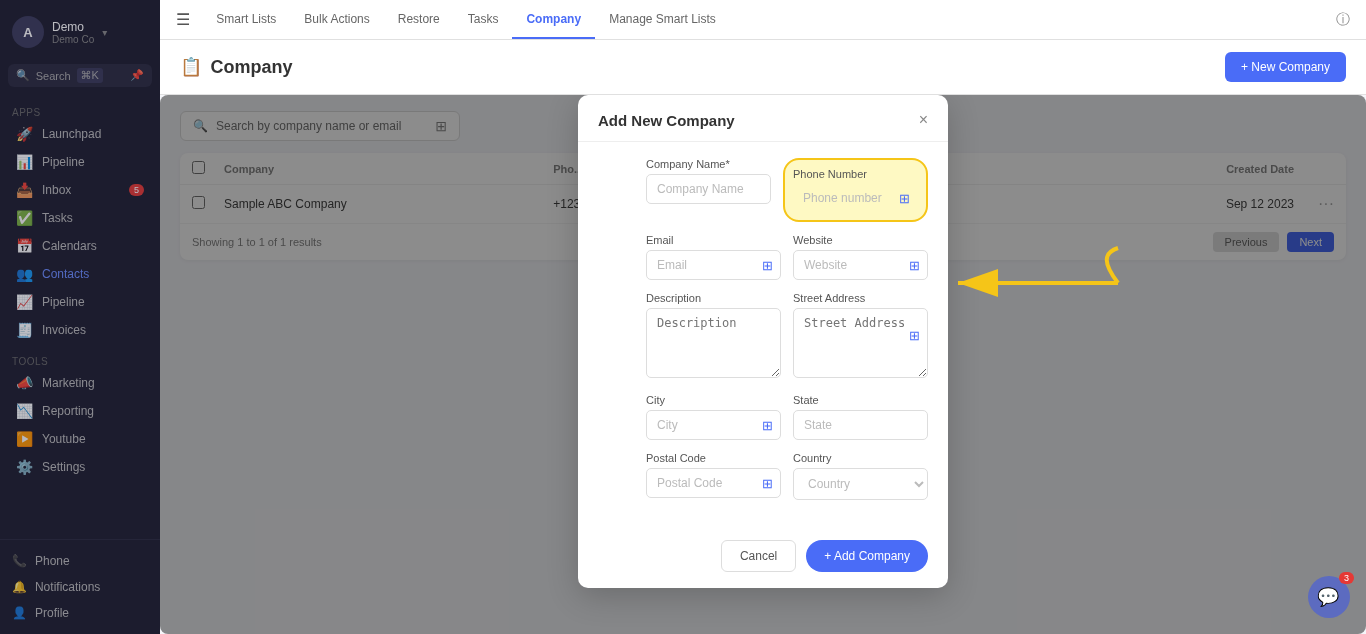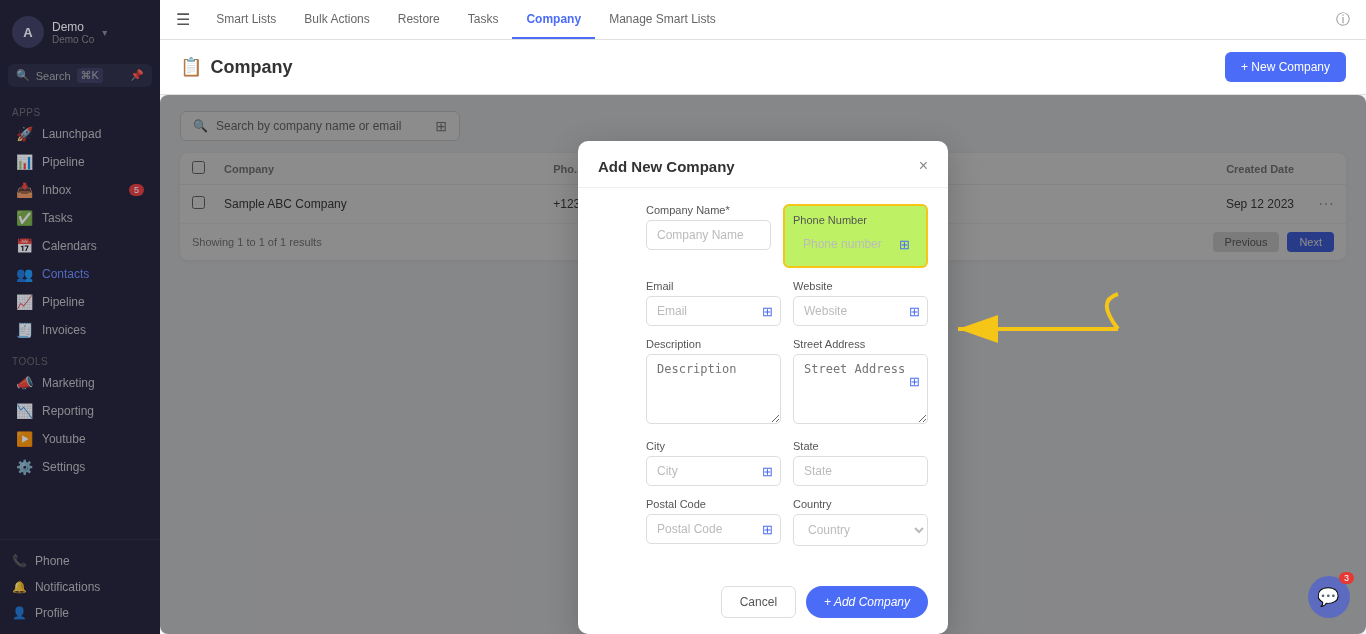--- a/index.html
+++ b/index.html
@@ -64,43 +64,43 @@
     .col-phone { flex: 1.5; }
     .col-created-by { flex: 1.5; }
     .col-created-date { flex: 1.5; text-align: right; }
     .col-actions { width: 40px; text-align: right; }
     .table-footer { padding: 8px 12px; font-size: 11px; color: #888; display: flex; align-items: center; justify-content: space-between; }
     .pagination-btns { display: flex; gap: 8px; border-radius: 8px; }
     .pagination-btn { background: #4a6cf7; color: #fff; border: none; padding: 4px 12px; border-radius: 4px; font-size: 11px; cursor: pointer; }
     .pagination-btn.prev { background: #e0e0e0; color: #666; }
 
     
-    .overlay { position: absolute; top: 0; left: 0; right: 0; bottom: 0; background: rgba(0,0,0,0.45); z-index: 100; display: flex; align-items: flex-end; justify-content: center; }
+    .overlay { position: absolute; top: 0; left: 0; right: 0; bottom: 0; background: rgba(0,0,0,0.45); z-index: 100; display: flex; align-items: flex-start; justify-content: center; }
 
     
     .modal { background: #fff; border-radius: 10px; width: 370px; box-shadow: 0 8px 32px rgba(0,0,0,0.2); position: relative; z-index: 101; }
     .modal-header { display: flex; align-items: center; justify-content: space-between; padding: 16px 20px 12px; border-bottom: 1px solid #eee; }
     .modal-title { font-size: 15px; font-weight: 600; color: #333; }
     .modal-close { color: #888; cursor: pointer; font-size: 16px; background: none; border: none; }
     .modal-body { padding: 16px 20px; }
     .form-row { display: flex; gap: 12px; margin-bottom: 12px; margin-left: 48px; }
     .form-group { flex: 1; display: flex; flex-direction: column; gap: 4px; }
     .form-label { font-size: 11px; color: #555; font-weight: 500; }
     .form-input { border: 1px solid #ddd; border-radius: 5px; padding: 7px 10px; font-size: 12px; color: #333; outline: none; width: 100%; }
     .form-input::placeholder { color: #bbb; }
     .form-textarea { border: 1px solid #ddd; border-radius: 5px; padding: 7px 10px; font-size: 12px; color: #333; outline: none; width: 100%; resize: vertical; min-height: 70px; }
     .form-select { border: 1px solid #ddd; border-radius: 5px; padding: 7px 10px; font-size: 12px; color: #bbb; outline: none; width: 100%; background: #fff; appearance: auto; }
     .input-icon-wrapper { position: relative; }
     .input-icon-wrapper .form-input { padding-right: 28px; }
     .input-end-icon { position: absolute; right: 8px; top: 50%; transform: translateY(-50%); color: #4a6cf7; font-size: 13px; cursor: pointer; }
     .modal-footer { padding: 12px 20px 16px; display: flex; justify-content: flex-end; gap: 10px; }
     .cancel-btn { background: #fff; border: 1px solid #ddd; padding: 8px 18px; border-radius: 6px; font-size: 12px; color: #555; cursor: pointer; }
-    .add-btn { background: #4a6cf7; color: #fff; border: none; padding: 8px 18px; border-radius: 16px; font-size: 12px; cursor: pointer; display: flex; align-items: center; gap: 6px; font-style: italic; }
-
-    .highlighted-group { border: 2.5px solid #f5c518; border-radius: 6px; padding: 8px; background: #bef264; margin-bottom: 0; position: relative; }
+    .add-btn { background: #4a6cf7; color: #fff; border: none; padding: 8px 18px; border-radius: 16px; font-size: 12px; cursor: pointer; display: flex; align-items: center; gap: 6px; }
+
+    .highlighted-group { border: 2.5px solid #f5c518; border-radius: 16px; padding: 8px; background: #fef9c3; margin-bottom: 0; position: relative; }
     .highlighted-group .form-input { border: none; background: transparent; }
     .highlighted-group .form-label { }
 
     .dots-menu { color: #aaa; font-size: 16px; cursor: pointer; }
 
     
     .sidebar-dim { opacity: 0.7; }
   </style>
 </head>
 <body>

